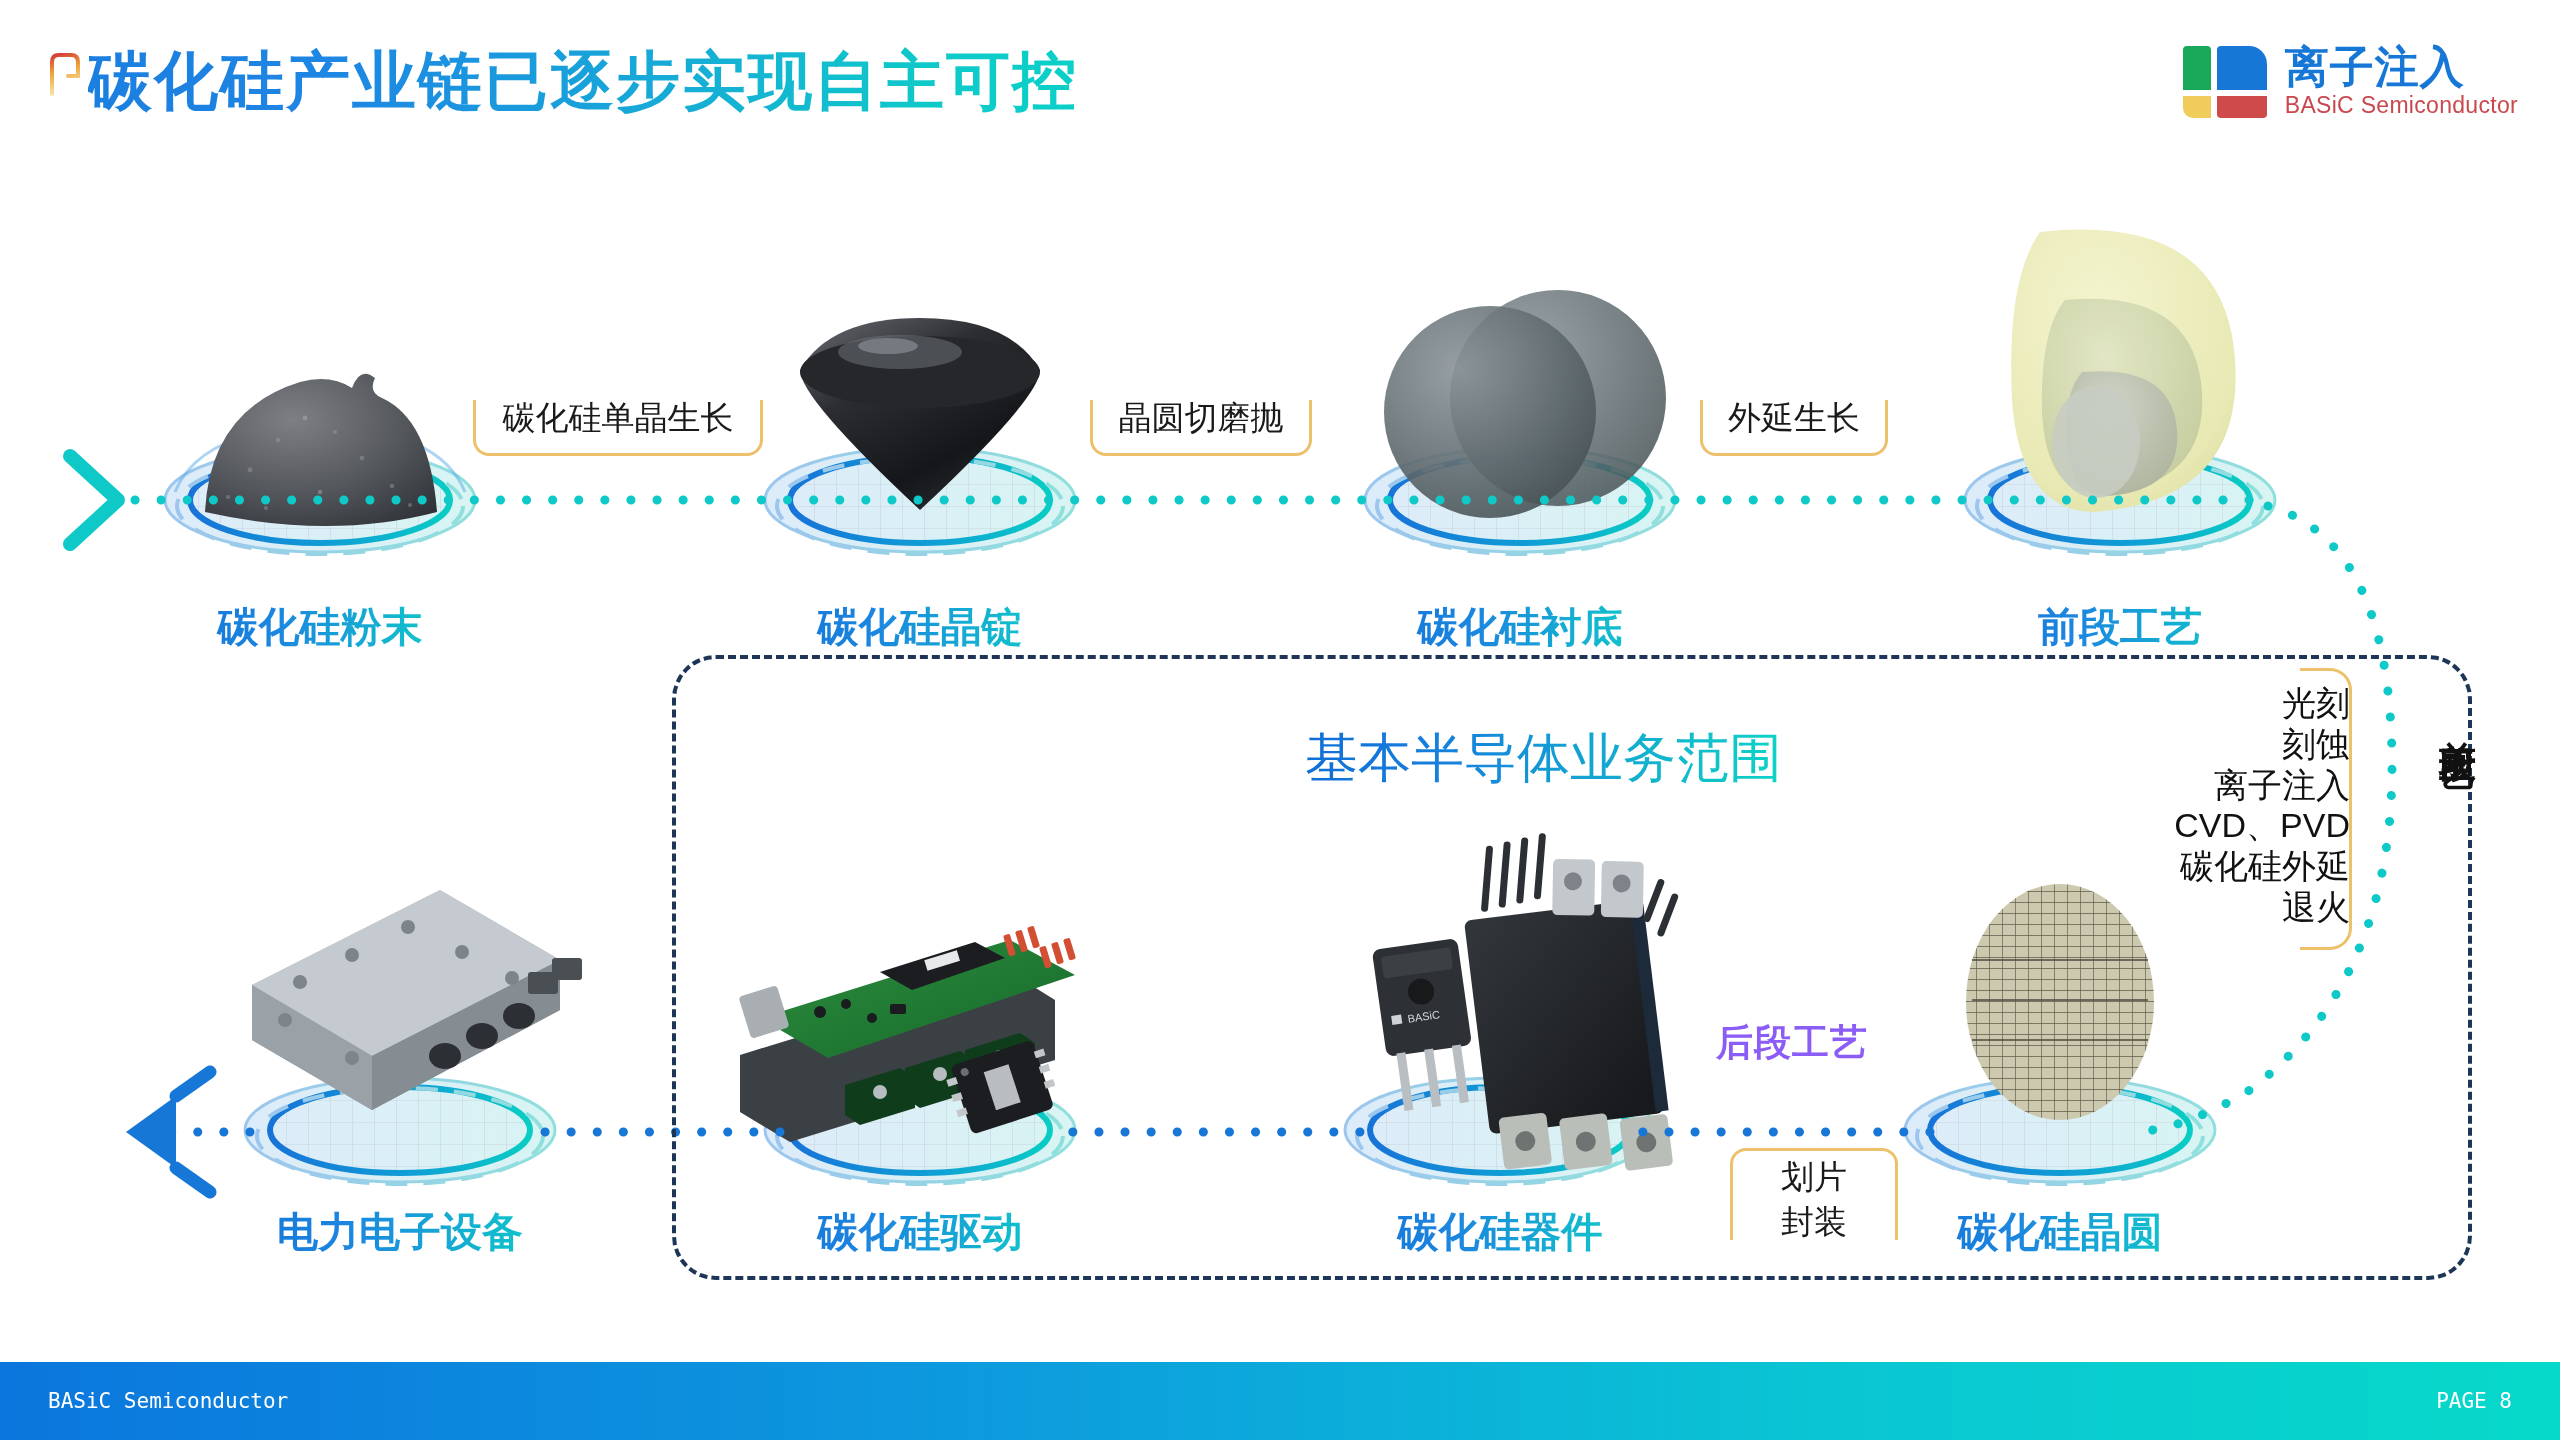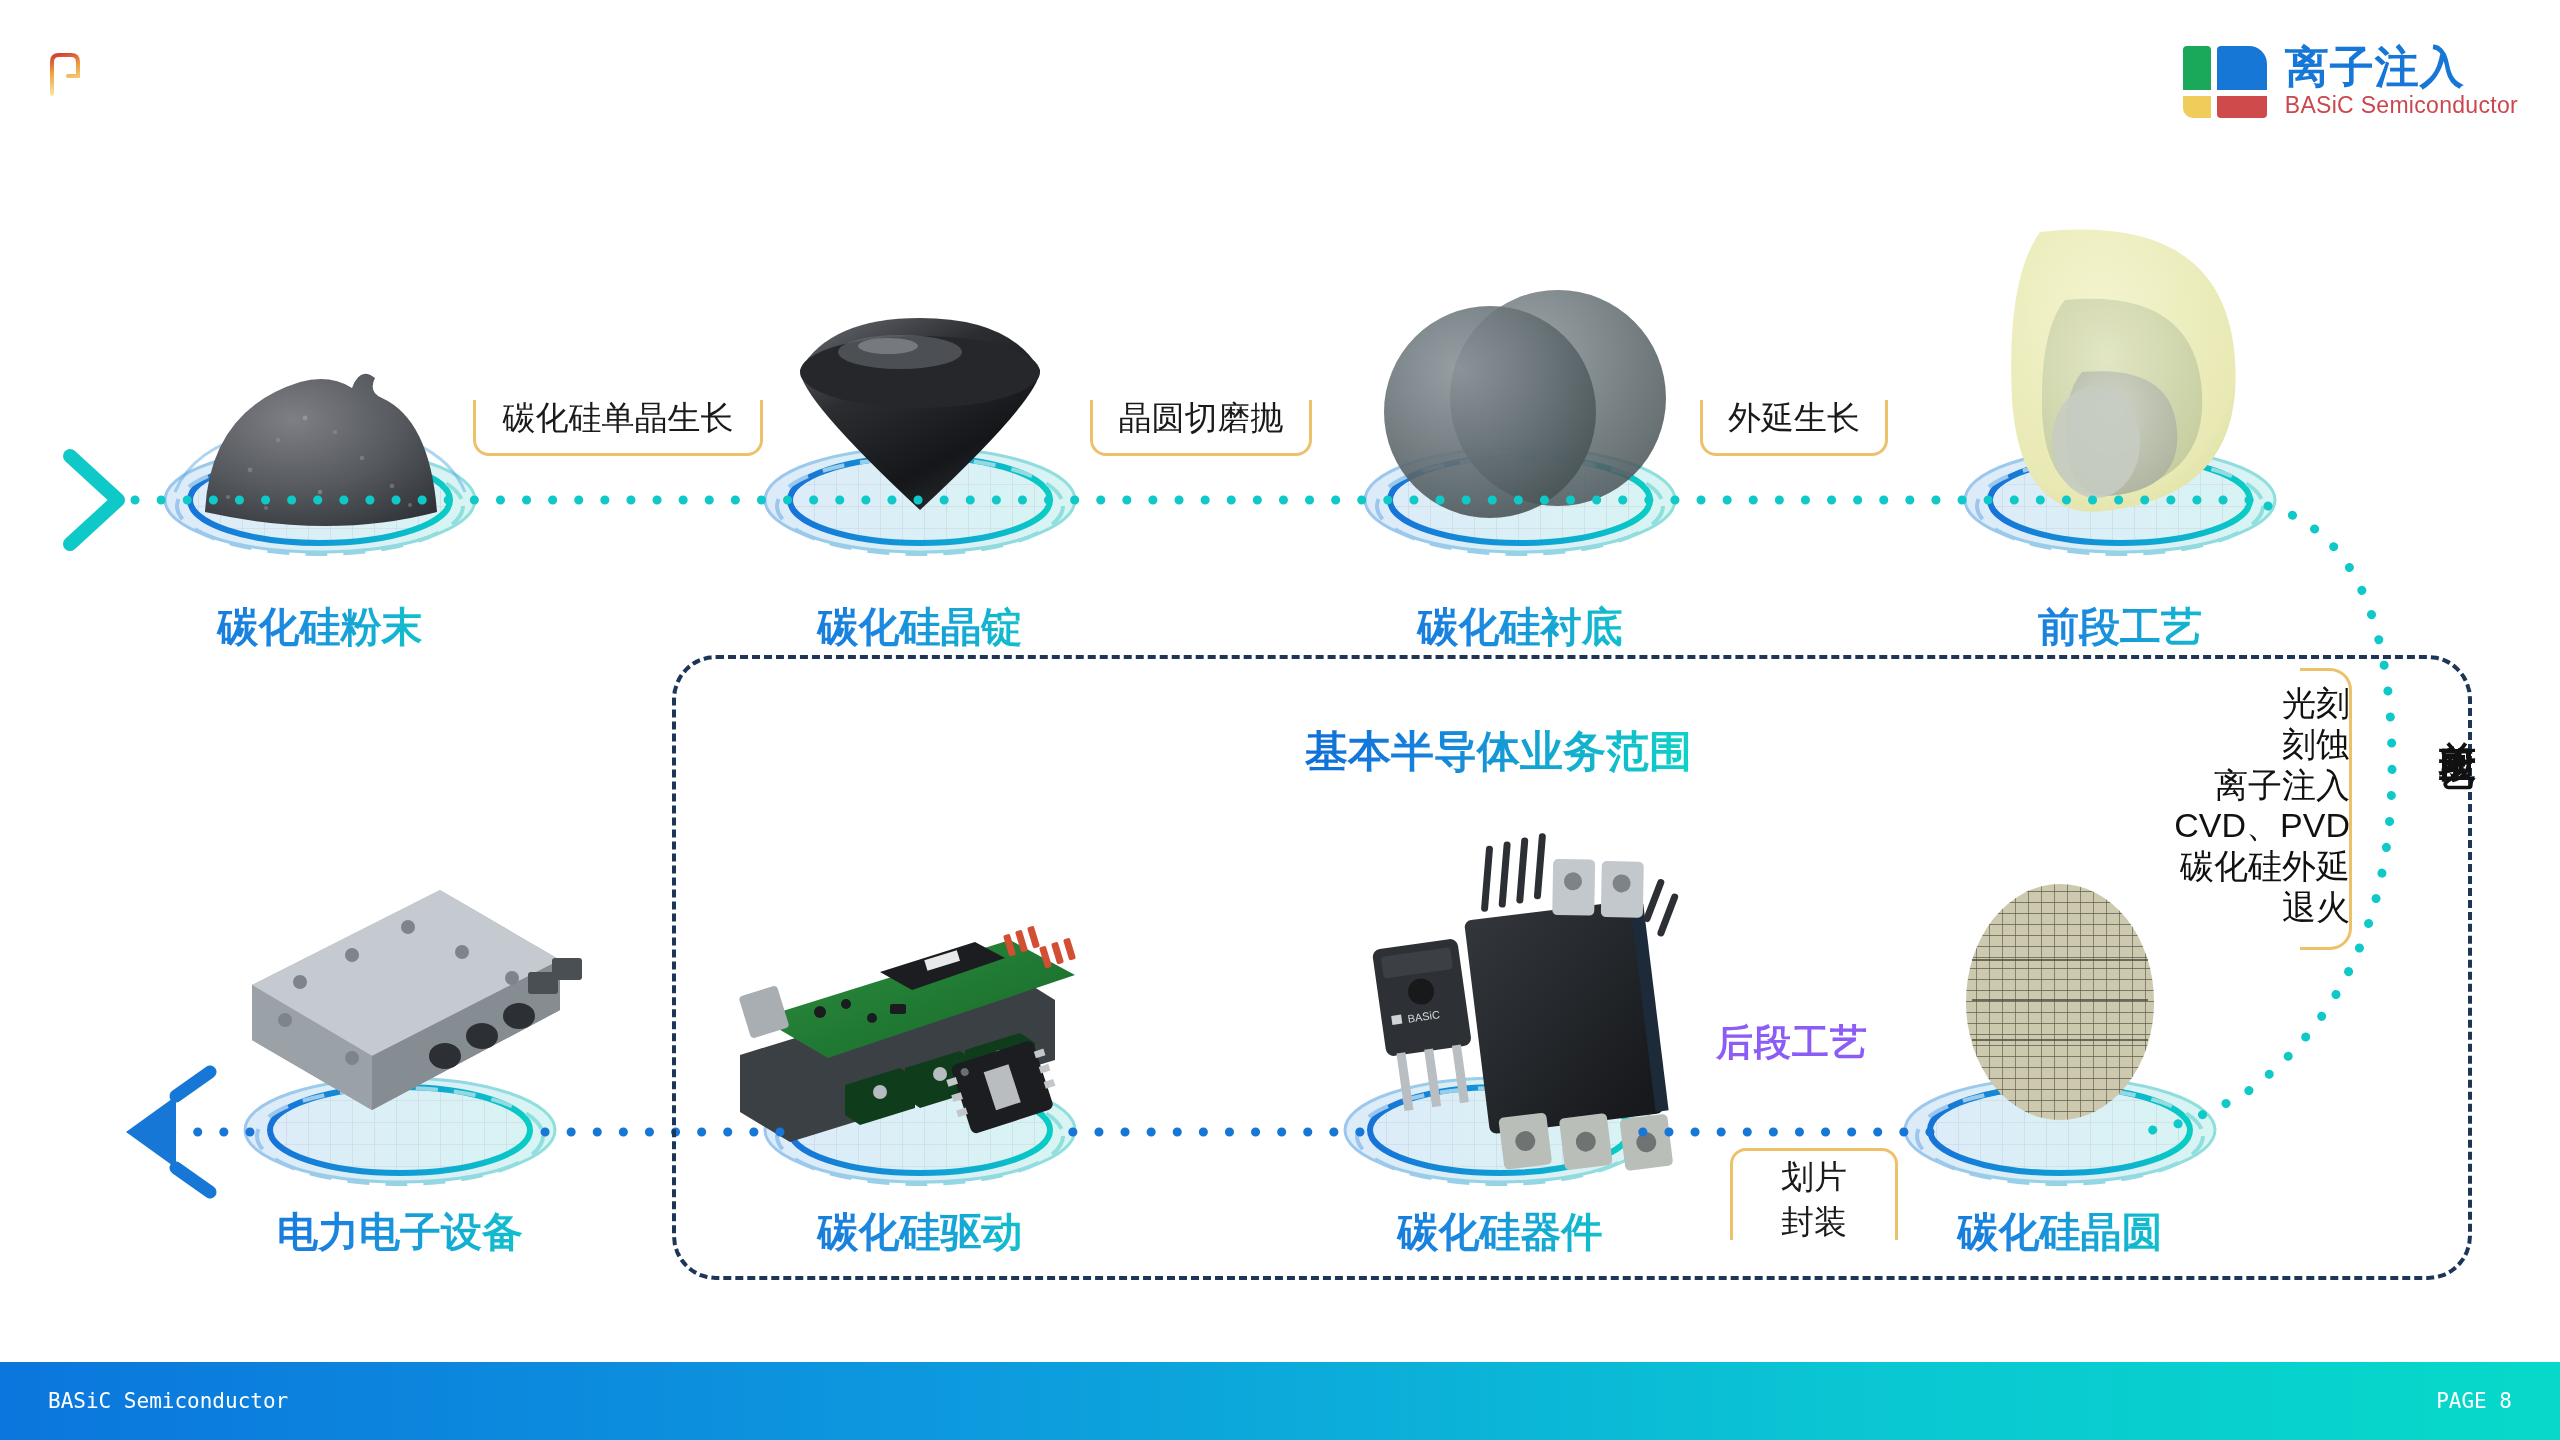--- a/index.html
+++ b/index.html
@@ -54,21 +54,21 @@
   }
 
   
   #scope-box {
     position:absolute;
     border:4px dashed #1d3557;
     border-radius:44px;
   }
   #scope-title {
     position:absolute;
-    font-size:43px; font-weight:bold; white-space:nowrap;
+    font-size:53px; font-weight:normal; white-space:nowrap;
     background:linear-gradient(90deg,#0f6fd6 0%,#1681dd 30%,#12b2cd 72%,#0dd3c6 100%);
     -webkit-background-clip:text; background-clip:text; color:transparent;text-align:center;
   }
 
   
   #fe-list {
     position:absolute; text-align:right; white-space:nowrap;
     font-size:34px; line-height:1.20; color:#111; font-weight:500;
   }
   #fe-bracket {
@@ -110,20 +110,21 @@
     <defs>
       <linearGradient id="qgrad" x1="0" y1="0" x2="0.2" y2="1">
         <stop offset="0%" stop-color="#d23b36"></stop>
         <stop offset="45%" stop-color="#efa33c"></stop>
         <stop offset="100%" stop-color="#f7e6a8"></stop>
       </linearGradient>
     </defs>
     <path d="M4 42 L4 10 Q4 3 11 3 L23 3 Q30 3 30 10 L30 24 L20 24" fill="none" stroke="url(#qgrad)" stroke-width="4" stroke-linecap="round"></path>
   </svg>
 
+  <div id="page-title">碳化硅产业链已逐步实现自主可控</div>
 
   <div id="logo">
     <div id="logo-mark">
       <div class="lg-sq" style="left:0;top:0;width:28px;height:44px;background:#1aa85a;border-radius:4px 4px 0 0;"></div>
       <div class="lg-sq" style="left:34px;top:0;width:50px;height:44px;background:#1677d6;border-radius:4px 18px 0 0;"></div>
       <div class="lg-sq" style="left:0;top:50px;width:28px;height:22px;background:#f0cc5a;border-radius:0 0 0 10px;"></div>
       <div class="lg-sq" style="left:34px;top:50px;width:50px;height:22px;background:#cf4a4a;border-radius:0 0 4px 4px;"></div>
     </div>
     <div id="logo-text">
       <div id="logo-cn">离子注入</div>

